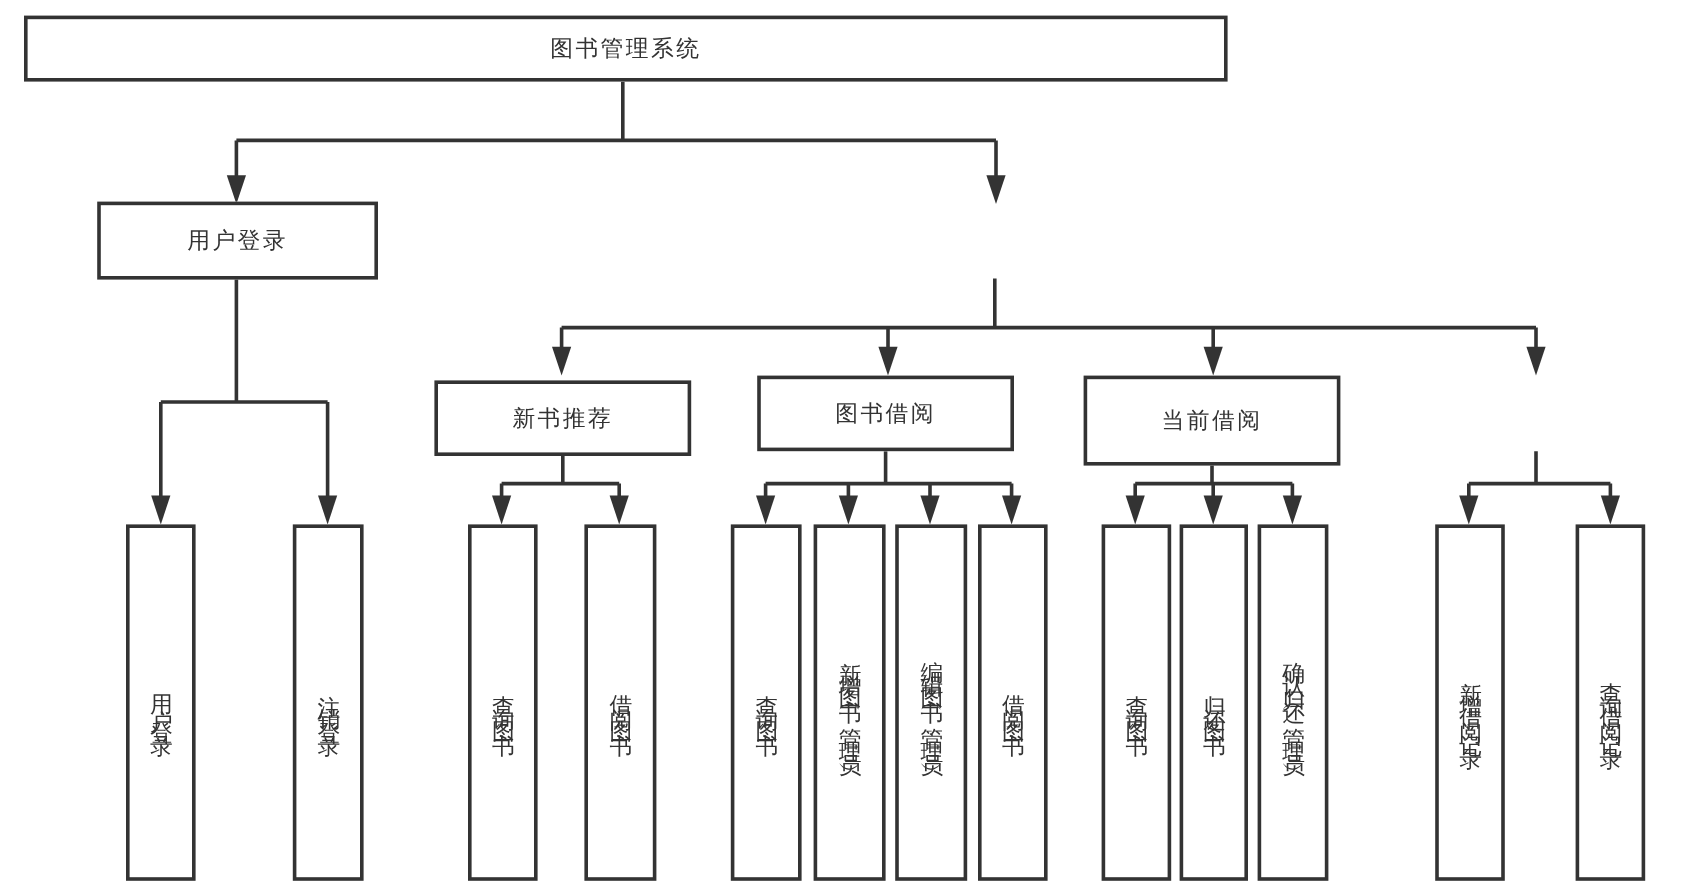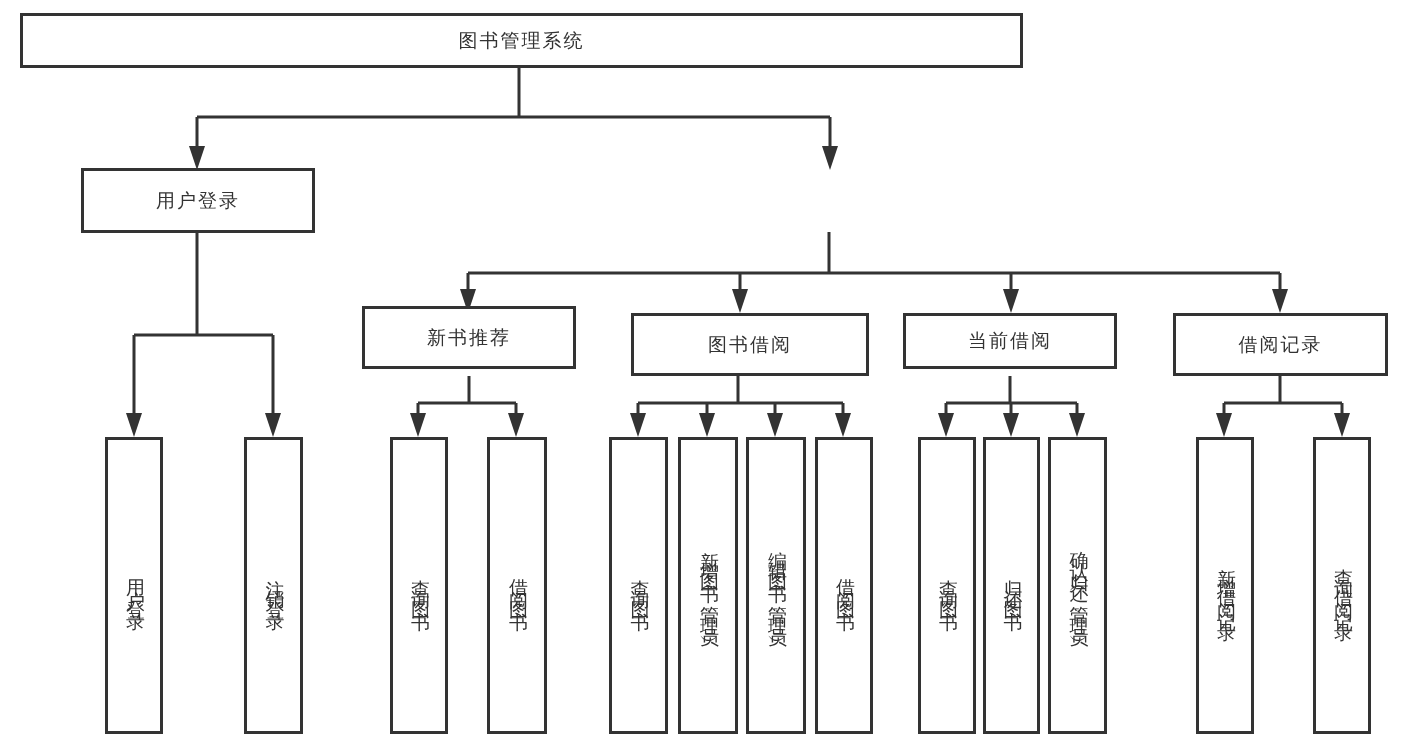--- a/index.html
+++ b/index.html
@@ -8,21 +8,21 @@
     --watermark: #9a9aa6;
     --background: #ffffff;
   }
   * { margin: 0; padding: 0; box-sizing: border-box; }
   html, body { background: var(--background); }
   .canvas {
     position: relative;
     width: 1405px;
     height: 747px;
     background: var(--background);
-    font-family: Liberation Mono, monospace;
+    font-family: Liberation Sans, sans-serif;
     overflow: hidden;
   }
   .connectors {
     position: absolute;
     left: 0; top: 0;
     width: 1405px; height: 747px;
     z-index: 1;
   }
   .connectors path {
     stroke: var(--line);
@@ -120,31 +120,28 @@
   </svg>
 
   <div class="node" style="left:20px; top:13px; width:1003px; height:55px">
     <span>图书管理系统</span>
   </div>
 
   <div class="node" style="left:81px; top:168px; width:234px; height:65px">
     <span>用户登录</span>
   </div>
 
-  <div class="node" style="left:362px; top:306px; width:214px; height:63px">
+  <div class="node" style="left:362px; top:317px; width:214px; height:63px">
     <span>新书推荐</span>
   </div>
-  <div class="node" style="left:631px; top:313px; width:238px; height:63px">
+  <div class="node" style="left:631px; top:313px; width:214px; height:63px">
     <span>图书借阅</span>
   </div>
-  <div class="node" style="left:903px; top:313px; width:214px; height:56px">
+  <div class="node" style="left:903px; top:313px; width:214px; height:75px">
     <span>当前借阅</span>
-  </div>
-  <div class="node" style="left:1173px; top:313px; width:215px; height:63px">
-    <span>借阅记录</span>
   </div>
 
   <div class="vnode" style="left:105px; width:58px">
     <span>用户登录</span>
   </div>
   <div class="vnode" style="left:244px; width:59px">
     <span>注销登录</span>
   </div>
 
   <div class="vnode" style="left:390px; width:58px">

